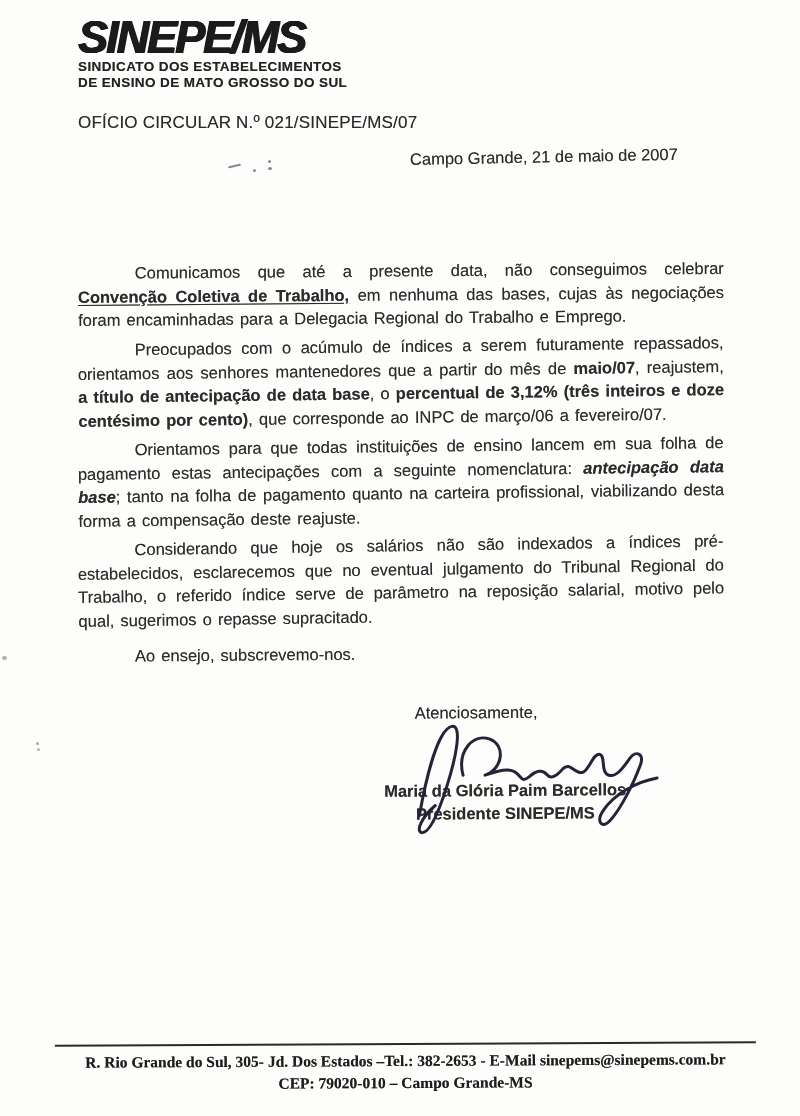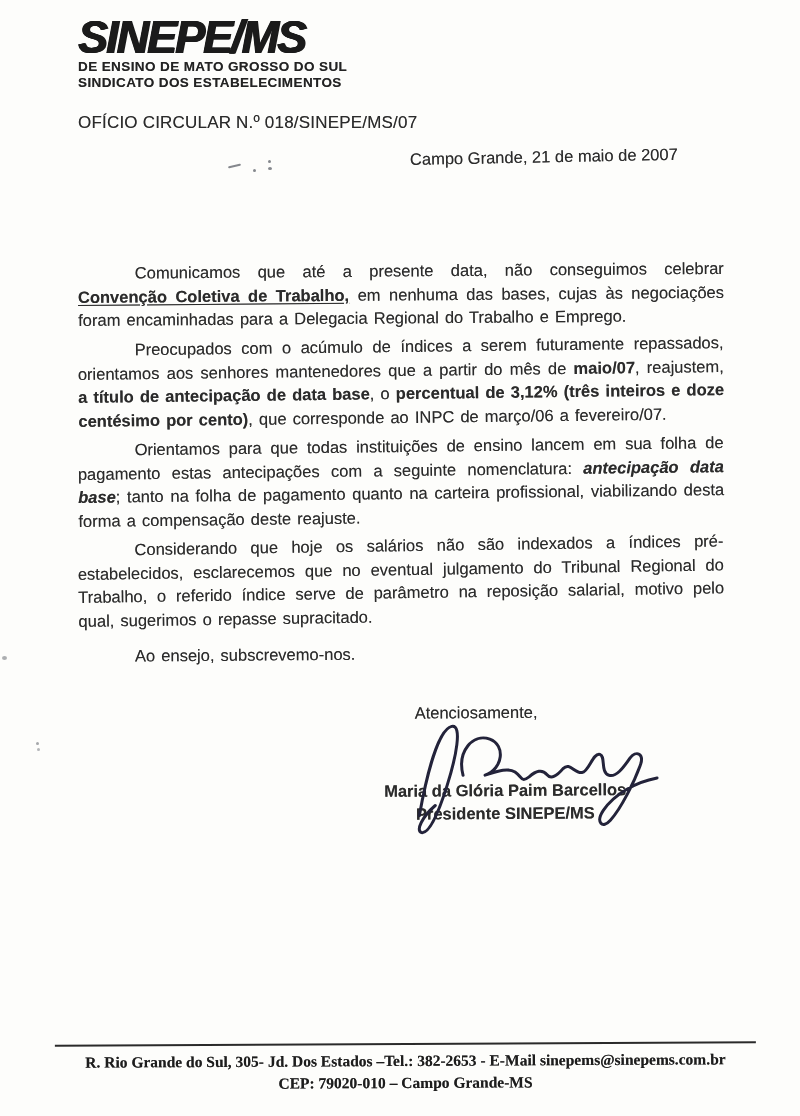--- a/index.html
+++ b/index.html
@@ -98,25 +98,25 @@
 </style>
 </head>
 <body>
 
 <div class="page">
 
   <div class="content">
 
     <div class="letterhead">
       <div class="logo">SINEPE/MS</div>
+      <div class="org-line">SINDICATO DOS ESTABELECIMENTOS</div>
       <div class="org-line">DE ENSINO DE MATO GROSSO DO SUL</div>
-      <div class="org-line">SINDICATO DOS ESTABELECIMENTOS</div>
     </div>
 
-    <div class="reference">OFÍCIO CIRCULAR N.º 018/SINEPE/MS/07</div>
+    <div class="reference">OFÍCIO CIRCULAR N.º 021/SINEPE/MS/07</div>
 
     <div class="dateline">Campo Grande, 21 de maio de 2007</div>
 
 
     <p class="para p1 tilt-a"><span>Comunicamos que até a presente data, não conseguimos celebrar </span><span class="b u">Convenção Coletiva de Trabalho,</span><span> em nenhuma das bases, cujas às negociações foram encaminhadas para a Delegacia Regional do Trabalho e Emprego.</span></p>
     <p class="para tilt-b"><span>Preocupados com o acúmulo de índices a serem futuramente repassados, orientamos aos senhores mantenedores que a partir do mês de </span><span class="b">maio/07</span><span>, reajustem, </span><span class="b">a título de antecipação de data base</span><span>, o </span><span class="b">percentual de 3,12% (três inteiros e doze centésimo por cento)</span><span>, que corresponde ao INPC de março/06 a fevereiro/07.</span></p>
     <p class="para tilt-b"><span>Orientamos para que todas instituições de ensino lancem em sua folha de pagamento estas antecipações com a seguinte nomenclatura: </span><span class="b i">antecipação data base</span><span>; tanto na folha de pagamento quanto na carteira profissional, viabilizando desta forma a compensação deste reajuste.</span></p>
     <p class="para tilt-c"><span>Considerando que hoje os salários não são indexados a índices pré-estabelecidos, esclarecemos que no eventual julgamento do Tribunal Regional do Trabalho, o referido índice serve de parâmetro na reposição salarial, motivo pelo qual, sugerimos o repasse supracitado.</span></p>
     <p class="para closing-line tilt-a">Ao ensejo, subscrevemo-nos.</p>
 

